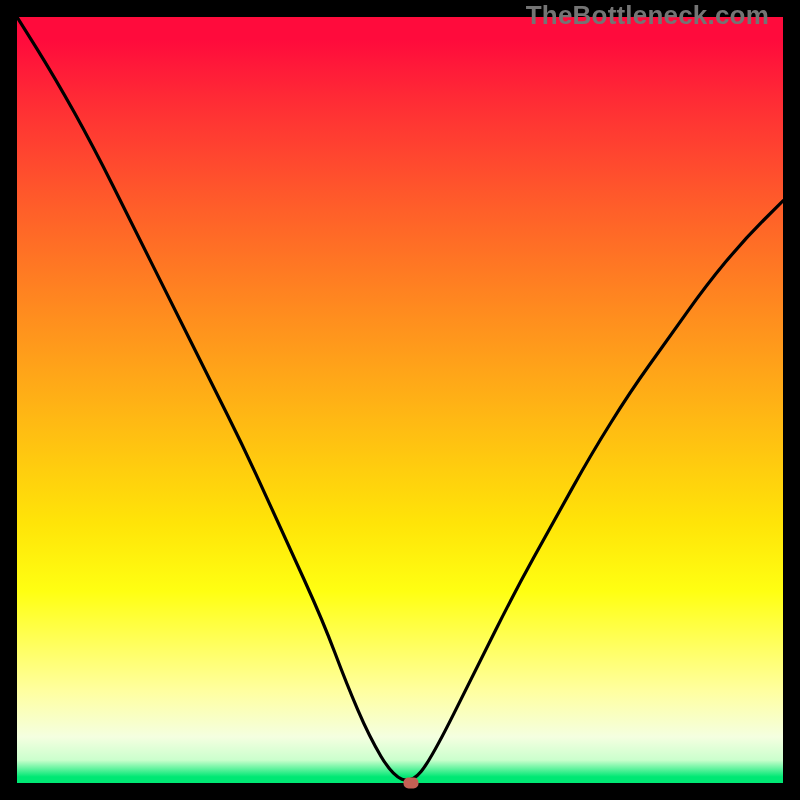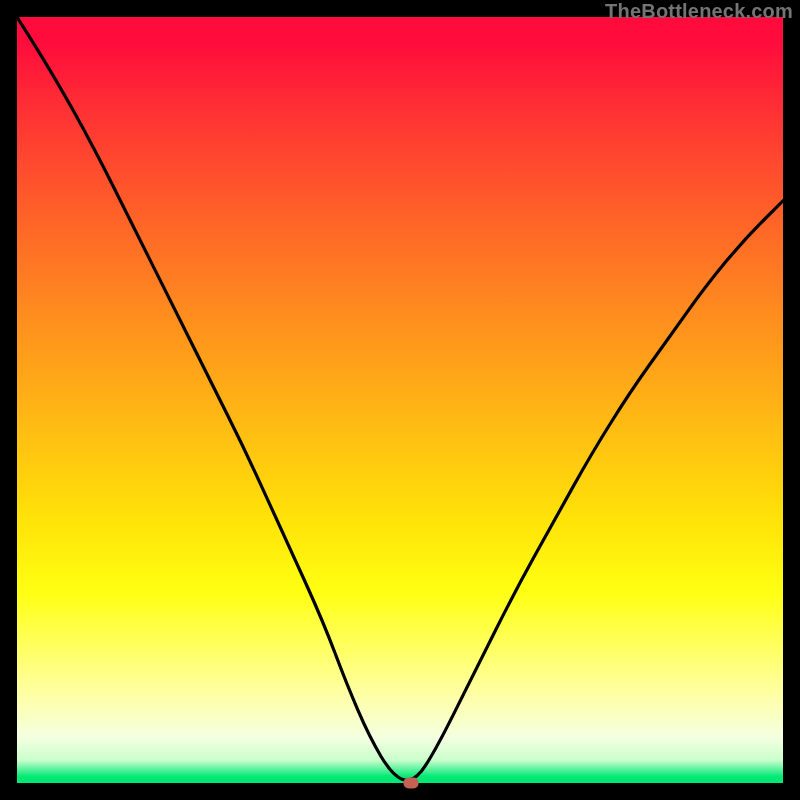--- a/index.html
+++ b/index.html
@@ -36,23 +36,23 @@
       #FFFFA0 88%,
       #F4FFE0 94%,
       #CBFFCD 97%,
       #00E874 99.2%,
       #00E874 100%
     );
   }
   .watermark {
     position: absolute;
     top: 0px;
-    right: 7px;
+    right: 31px;
     color: #747474;
-    font-size: 20px;
+    font-size: 26px;
     font-weight: 600;
     letter-spacing: 0.2px;
     user-select: none;
     text-align: center;
   }
   svg.curve {
     position: absolute;
     left: 0;
     top: 0;
     width: 766px;

